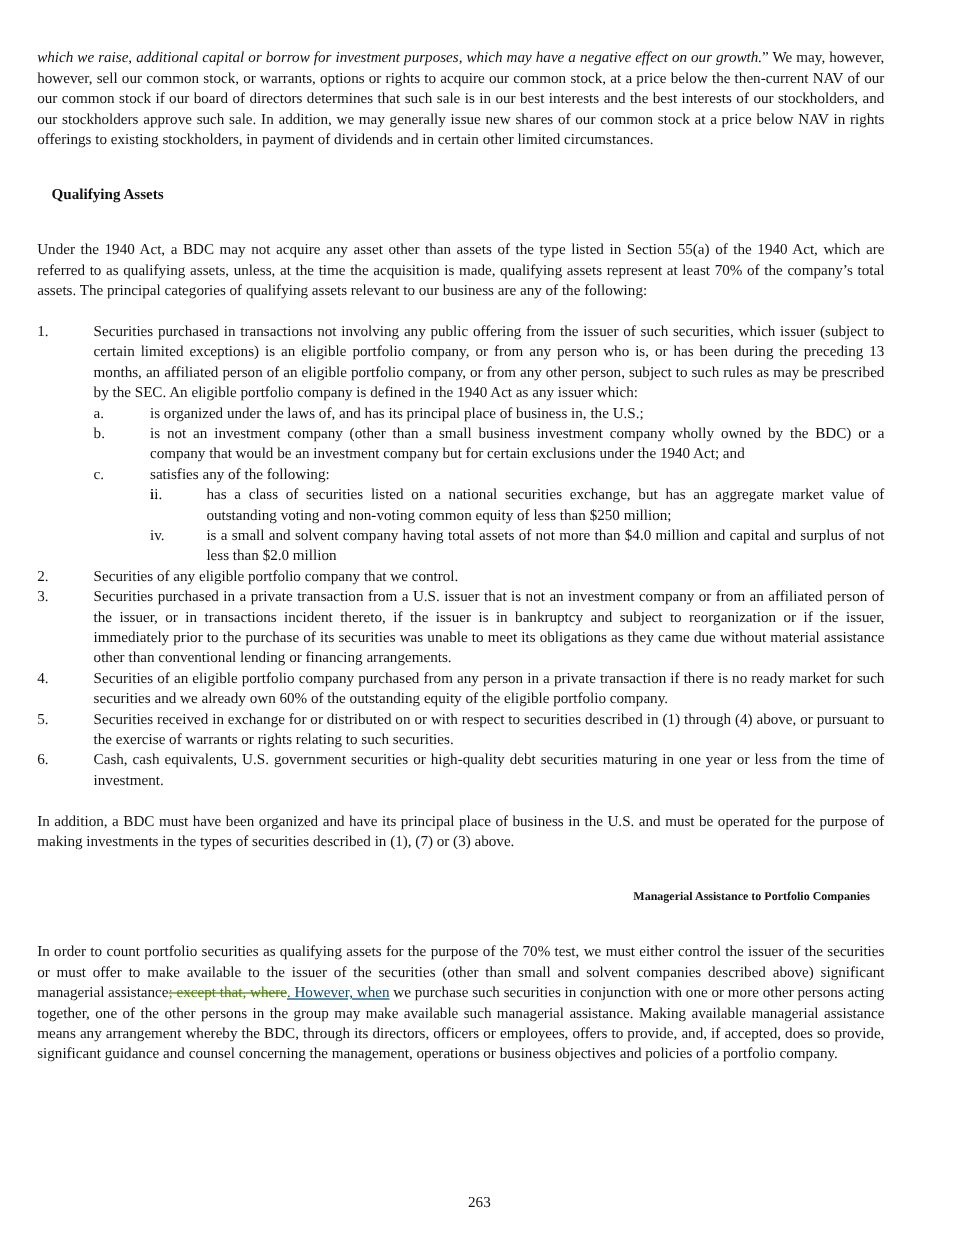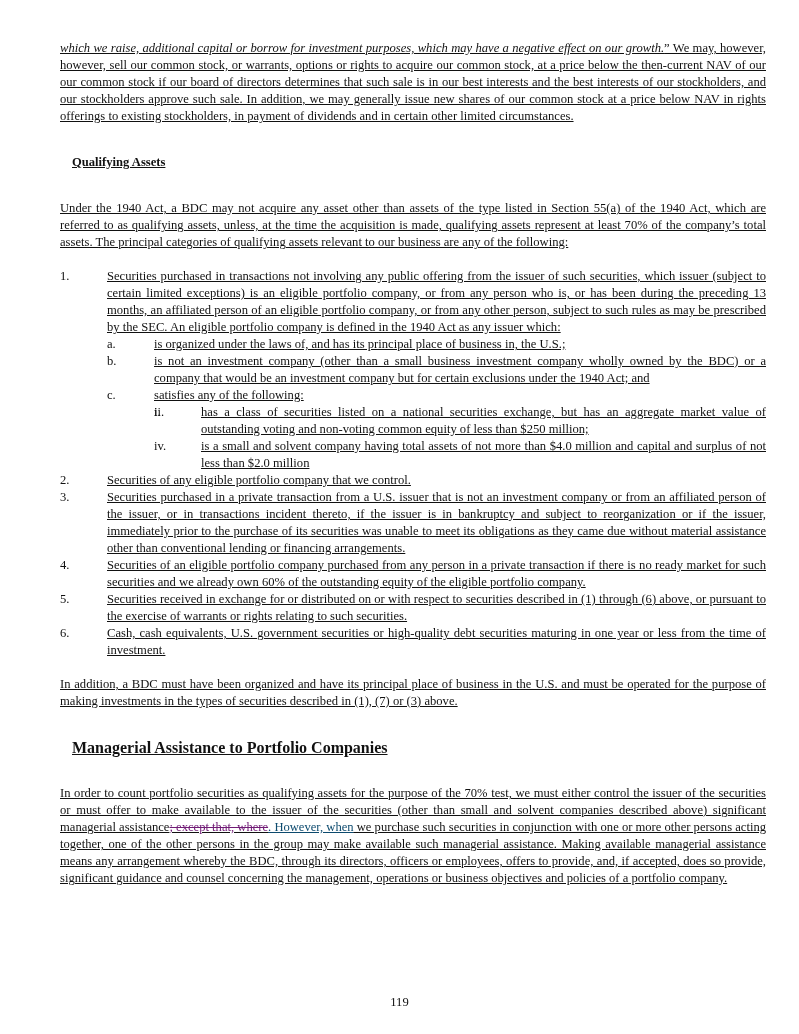--- a/index.html
+++ b/index.html
@@ -1,35 +1,35 @@
 <!DOCTYPE html>
 <html><head>
 <meta charset="utf-8">
 <style>
   html, body { margin: 0; padding: 0; background: #ffffff; }
   body {
     width: 799px; height: 1034px; position: relative; overflow: hidden;
     font-family: "Liberation Serif", "DejaVu Serif", serif;
     font-size: 12.6px; line-height: 17px; color: #111111;
   }
-  .page { position: absolute; left: 60px; top: 40px; width: 706px; text-decoration: underline; }
+  .page { position: absolute; left: 31px; top: 40px; width: 706px; }
   p { margin: 0; text-align: justify; }
   .gap { height: 17px; }
   .heading { font-weight: bold; margin: 12px; }
   .it { font-style: italic; }
   .list { margin: 0; padding: 0; }
   .item { position: relative; text-align: justify; }
   .lvl1 { padding-left: 47px; }
   .lvl2 { padding-left: 94px; }
   .lvl3 { padding-left: 141px; }
   .marker { position: absolute; top: 0; }
   .lvl1 .marker { left: 0; }
   .lvl2 .marker { left: 47px; }
   .lvl3 .marker { left: 94px; }
-  .del { color: #701a75; text-decoration: line-through; }
+  .del { color: #4d7c0f; text-decoration: line-through; }
   .ins { color: #0c4a6e; text-decoration: underline; }
   .pagenum { position: absolute; top: 994px; left: 0; width: 799px; text-align: center; }
 </style>
 </head>
 <body>
 
 <div class="page">
 
   <p><span class="it">which we raise, additional capital or borrow for investment purposes, which may have a negative effect on our growth.</span><span>” We may, however, however, sell our common stock, or warrants, options or rights to acquire our common stock, at a price below the then-current NAV of our our common stock if our board of directors determines that such sale is in our best interests and the best interests of our stockholders, and our stockholders approve such sale. In addition, we may generally issue new shares of our common stock at a price below NAV in rights offerings to existing stockholders, in payment of dividends and in certain other limited circumstances.</span></p>
 
@@ -75,31 +75,31 @@
     <div class="item lvl1">
       <span class="marker">3.</span>
       <span>Securities purchased in a private transaction from a U.S. issuer that is not an investment company or from an affiliated person of the issuer, or in transactions incident thereto, if the issuer is in bankruptcy and subject to reorganization or if the issuer, immediately prior to the purchase of its securities was unable to meet its obligations as they came due without material assistance other than conventional lending or financing arrangements.</span>
     </div>
     <div class="item lvl1">
       <span class="marker">4.</span>
       <span>Securities of an eligible portfolio company purchased from any person in a private transaction if there is no ready market for such securities and we already own 60% of the outstanding equity of the eligible portfolio company.</span>
     </div>
     <div class="item lvl1">
       <span class="marker">5.</span>
-      <span>Securities received in exchange for or distributed on or with respect to securities described in (1) through (6) above, or pursuant to the exercise of warrants or rights relating to such securities.</span>
+      <span>Securities received in exchange for or distributed on or with respect to securities described in (1) through (4) above, or pursuant to the exercise of warrants or rights relating to such securities.</span>
     </div>
     <div class="item lvl1">
       <span class="marker">6.</span>
       <span>Cash, cash equivalents, U.S. government securities or high-quality debt securities maturing in one year or less from the time of investment.</span>
     </div>
   </div>
 
   <div class="gap"></div>
   <p>In addition, a BDC must have been organized and have its principal place of business in the U.S. and must be operated for the purpose of making investments in the types of securities described in (1), (7) or (3) above.</p>
 
   <div class="gap"></div>
-  <h3 class="heading" style="font-size:16px;line-height:17px;">Managerial Assistance to Portfolio Companies</h3>
+  <h3 class="heading" style="font-size:10px;line-height:17px;text-align:right;">Managerial Assistance to Portfolio Companies</h3>
   <div class="gap"></div>
 
   <p><span>In order to count portfolio securities as qualifying assets for the purpose of the 70% test, we must either control the issuer of the securities or must offer to make available to the issuer of the securities (other than small and solvent companies described above) significant managerial assistance</span><span class="del">; except that, where</span><span class="ins">. However, when</span><span> we purchase such securities in conjunction with one or more other persons acting together, one of the other persons in the group may make available such managerial assistance. Making available managerial assistance means any arrangement whereby the BDC, through its directors, officers or employees, offers to provide, and, if accepted, does so provide, significant guidance and counsel concerning the management, operations or business objectives and policies of a portfolio company.</span></p>
 </div>
 
-<div class="pagenum">119</div>
+<div class="pagenum">263</div>
 
 </body></html>

